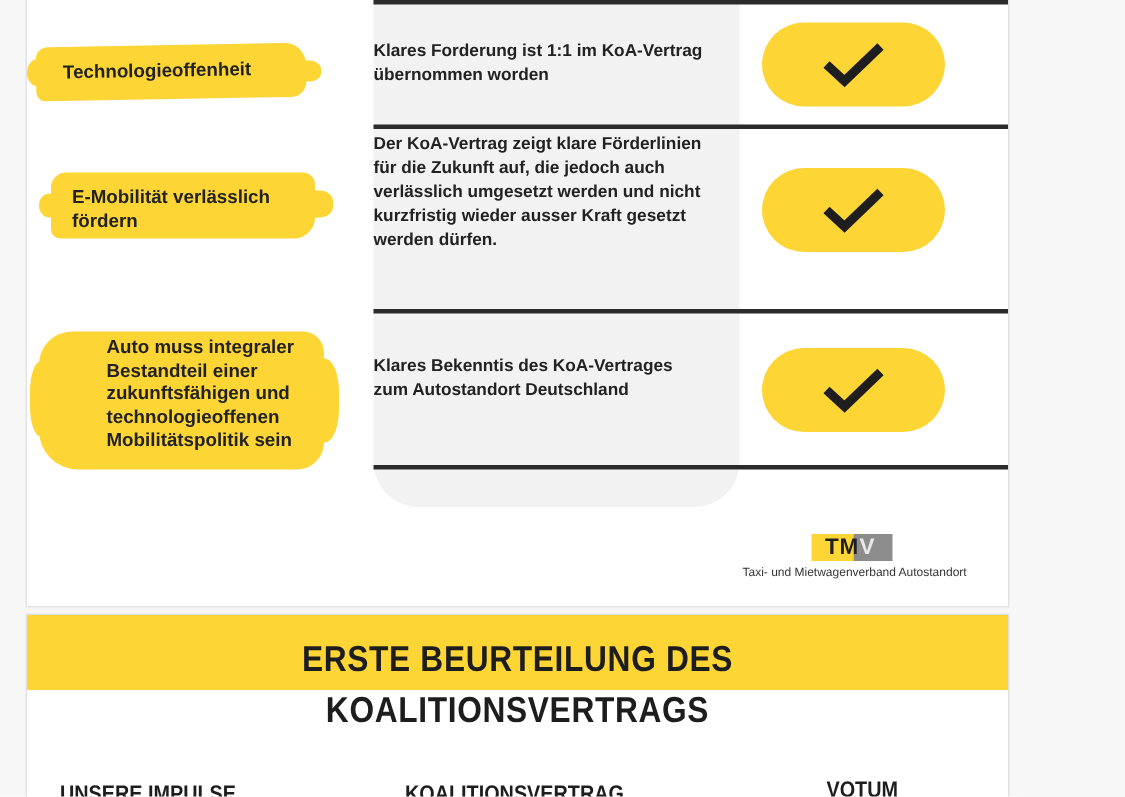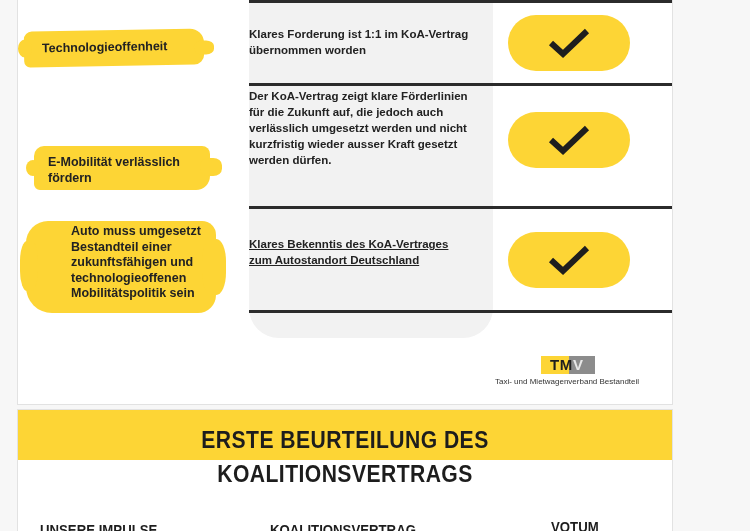--- a/index.html
+++ b/index.html
@@ -7,21 +7,21 @@
   .card{position:absolute;left:17px;width:656px;background:#fff;border:1px solid #e2e2e2;box-sizing:border-box;}
   #card1{top:-4px;height:409px;}
   #card2{top:409px;height:130px;}
   .grey-col{position:absolute;left:231px;width:244px;top:0;height:341px;background:#f2f2f2;border-radius:0 0 30px 30px;}
   .rule{position:absolute;left:231px;right:0;height:3px;background:#2b2b2b;}
   .brush{position:absolute;background:#fdd535;color:#222;font-weight:bold;font-size:12.5px;line-height:15.5px;box-sizing:border-box;}
   .brush::before,.brush::after{content:"";position:absolute;background:#fdd535;}
   .b1{left:24px;top:30px;width:180px;height:36px;border-radius:8px 14px 10px 6px;transform:rotate(-1deg);padding:10px 0 0 18px;}
   .b1::before{left:-6px;top:8px;width:14px;height:18px;border-radius:50%;}
   .b1::after{right:-10px;top:12px;width:20px;height:14px;border-radius:40%;}
-  .b2{left:34px;top:115px;width:176px;height:44px;border-radius:10px 8px 14px 6px;padding:9px 0 0 14px;margin-top:31px;}
+  .b2{left:34px;top:115px;width:176px;height:44px;border-radius:10px 8px 14px 6px;padding:9px 0 0 14px;}
   .b2::before{left:-8px;top:14px;width:14px;height:16px;border-radius:50%;}
   .b2::after{right:-12px;top:12px;width:22px;height:18px;border-radius:40%;}
   .b3{left:26px;top:221px;width:190px;height:92px;border-radius:22px 14px 18px 26px;padding:3px 0 0 45px;}
   .b3::before{left:-6px;top:20px;width:18px;height:50px;border-radius:40%;}
   .b3::after{right:-10px;top:18px;width:24px;height:56px;border-radius:40%;}
   .ktext{position:absolute;left:249px;color:#222;font-weight:bold;font-size:11.5px;line-height:16px;width:220px;}
   .pill{position:absolute;left:508px;width:122px;height:56px;border-radius:28px;background:#fdd535;}
   .pill svg{position:absolute;left:39px;top:12px;}
   .logo{position:absolute;left:541px;top:356px;width:57px;height:30px;}
   .logo .y{position:absolute;left:0;top:0;width:28px;height:18px;background:#fdd535;}
@@ -59,36 +59,36 @@
   <span style="position:relative;z-index:1;display:block;width:160px;">E-Mobilität verlässlich fördern</span>
 </div>
 <div class="ktext" style="top:88px;">Der KoA-Vertrag zeigt klare Förderlinien für die Zukunft auf, die jedoch auch verlässlich umgesetzt werden und nicht kurzfristig wieder ausser Kraft gesetzt werden dürfen.</div>
 <div class="pill" style="top:112px;">
   <svg width="44" height="32" viewBox="0 0 44 32">
       <path d="M4 16 L16 27 L40 4" fill="none" stroke="#1e1e1e" stroke-width="6"></path>
     </svg>
 </div>
 
 <div class="brush b3">
-  <span style="position:relative;z-index:1;display:block;width:140px;">Auto muss umgesetzt Bestandteil einer zukunftsfähigen und technologieoffenen Mobilitätspolitik sein</span>
+  <span style="position:relative;z-index:1;display:block;width:140px;">Auto muss integraler Bestandteil einer zukunftsfähigen und technologieoffenen Mobilitätspolitik sein</span>
 </div>
-<div class="ktext" style="top:236px;text-decoration:underline;">Klares Bekenntis des KoA-Vertrages zum Autostandort Deutschland</div>
+<div class="ktext" style="top:236px;">Klares Bekenntis des KoA-Vertrages zum Autostandort Deutschland</div>
 <div class="pill" style="top:232px;">
   <svg width="44" height="32" viewBox="0 0 44 32">
       <path d="M4 16 L16 27 L40 4" fill="none" stroke="#1e1e1e" stroke-width="6"></path>
     </svg>
 </div>
 
 <div class="logo">
   <div class="y"></div>
   <div class="g"></div>
   <span class="tm">TM</span>
   <span class="v">V</span>
 </div>
-<div class="logo-sub">Taxi- und Mietwagenverband Bestandteil</div>
+<div class="logo-sub">Taxi- und Mietwagenverband Autostandort</div>
 
 <div id="card2" class="card">
   <div class="hdr-band"></div>
   <div class="title1">ERSTE BEURTEILUNG DES</div>
   <div class="title2">KOALITIONSVERTRAGS</div>
   <div class="colhdr" style="left:22px;top:111px;">UNSERE IMPULSE</div>
   <div class="colhdr" style="left:252px;top:111px;">KOALITIONSVERTRAG</div>
   <div class="colhdr" style="left:533px;top:108px;">VOTUM</div>
 </div>
 

